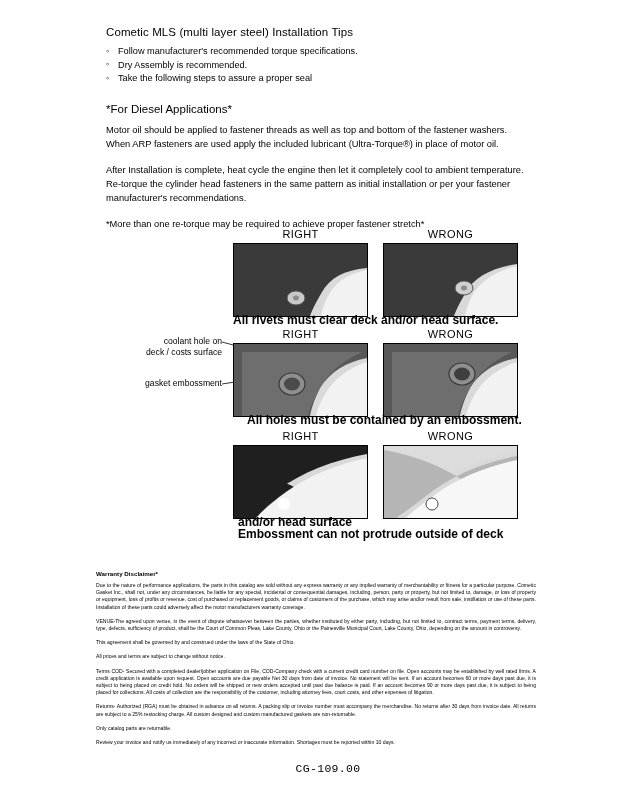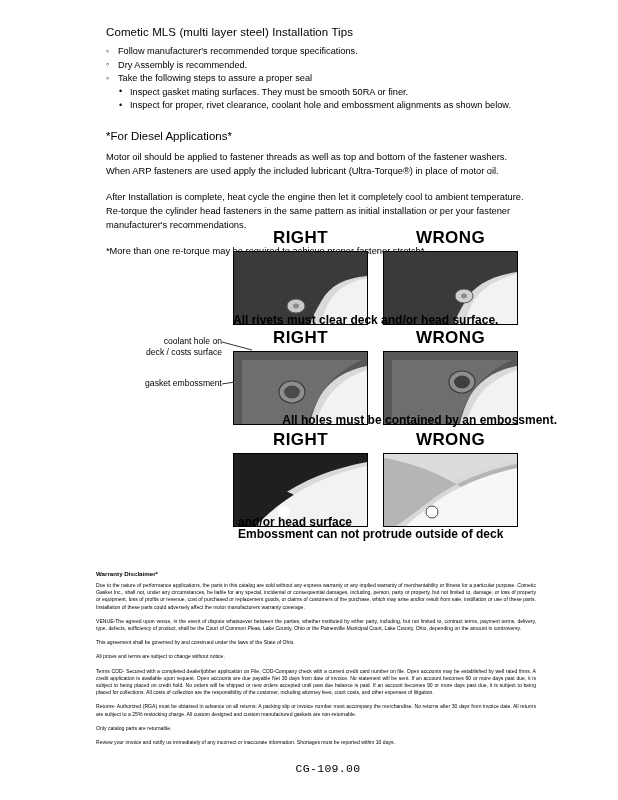--- a/index.html
+++ b/index.html
@@ -93,22 +93,22 @@
   .figures {
     position: absolute;
     left: 0;
     top: 228px;
     width: 618px;
   }
   .fig-row {
     position: absolute;
   }
   .fig-label {
-    font-size: 17px;
-    font-weight: bold;
+    font-size: 11px;
+    font-weight: normal;
     text-align: center;
     letter-spacing: 0.4px;
     margin-bottom: 3px;
   }
   .panel {
     border: 1px solid #000;
     background: #d9d9d9;
     position: relative;
     overflow: hidden;
   }
@@ -158,24 +158,20 @@
 <div class="page">
 
   <div class="content">
     <h1 class="title">Cometic MLS (multi layer steel) Installation Tips</h1>
 
     <ul class="bullets">
       <li>Follow manufacturer's recommended torque specifications.</li>
       <li>Dry Assembly is recommended.</li>
       <li>Take the following steps to assure a proper seal</li>
     </ul>
-    <ul class="subbullets">
-      <li>Inspect gasket mating surfaces.  They must be smooth 50RA or finer.</li>
-      <li>Inspect for proper, rivet clearance, coolant hole and embossment alignments as shown below.</li>
-    </ul>
 
     <h2 class="subhead">*For Diesel Applications*</h2>
     <p class="para">Motor oil should be applied to fastener threads as well as top and bottom of the fastener washers. When ARP fasteners are used apply the included lubricant (Ultra-Torque®) in place of motor oil.</p>
     <p class="para">After Installation is complete, heat cycle the engine then let it completely cool to ambient temperature. Re-torque the cylinder head fasteners in the same pattern as initial installation or per your fastener manufacturer's recommendations.</p>
     <p class="note">*More than one re-torque may be required to achieve proper fastener stretch*</p>
   </div>
 
   <div class="figures">
 
     <div class="fig-row" style="left:233px; top:0px; width:135px;">
@@ -241,21 +237,21 @@
           <rect x="0" y="0" width="133" height="72" fill="#d9d9d9"></rect>
           <path d="M0,0 L133,0 L133,14 C112,18 96,28 86,44 C80,56 77,66 76,72 L0,72 Z" fill="#585858"></path>
           <path d="M8,8 L128,8 C110,16 95,28 86,44 C80,54 76,64 74,72 L8,72 Z" fill="#6e6e6e"></path>
           <path d="M133,18 C114,24 99,36 91,50 C86,59 83,66 82,72 L133,72 Z" fill="#f2f2f2"></path>
           <ellipse cx="78" cy="30" rx="13" ry="11" fill="#8e8e8e" stroke="#3a3a3a" stroke-width="1.2"></ellipse>
           <ellipse cx="78" cy="30" rx="8" ry="6.5" fill="#3f3f3f"></ellipse>
         </svg>
       </div>
     </div>
 
-    <div class="fig-row" style="left:237px; top:186px; width:320px;text-align:right;">
+    <div class="fig-row" style="left:247px; top:186px; width:320px;">
       <div class="caption">All holes must be contained by an embossment.</div>
     </div>
 
     <div class="fig-row" style="left:233px; top:202px; width:135px;">
       <div class="fig-label">RIGHT</div>
       <div class="panel" style="width:133px; height:72px;">
         <svg width="133" height="72" viewBox="0 0 133 72">
           <rect x="0" y="0" width="133" height="72" fill="#d9d9d9"></rect>
           <path d="M0,0 L133,0 L133,8 C100,14 68,26 44,44 C30,54 20,64 14,72 L0,72 Z" fill="#1f1f1f"></path>
           <path d="M0,22 C28,26 56,36 78,52 C90,60 98,66 104,72 L0,72 Z" fill="#1f1f1f"></path>

